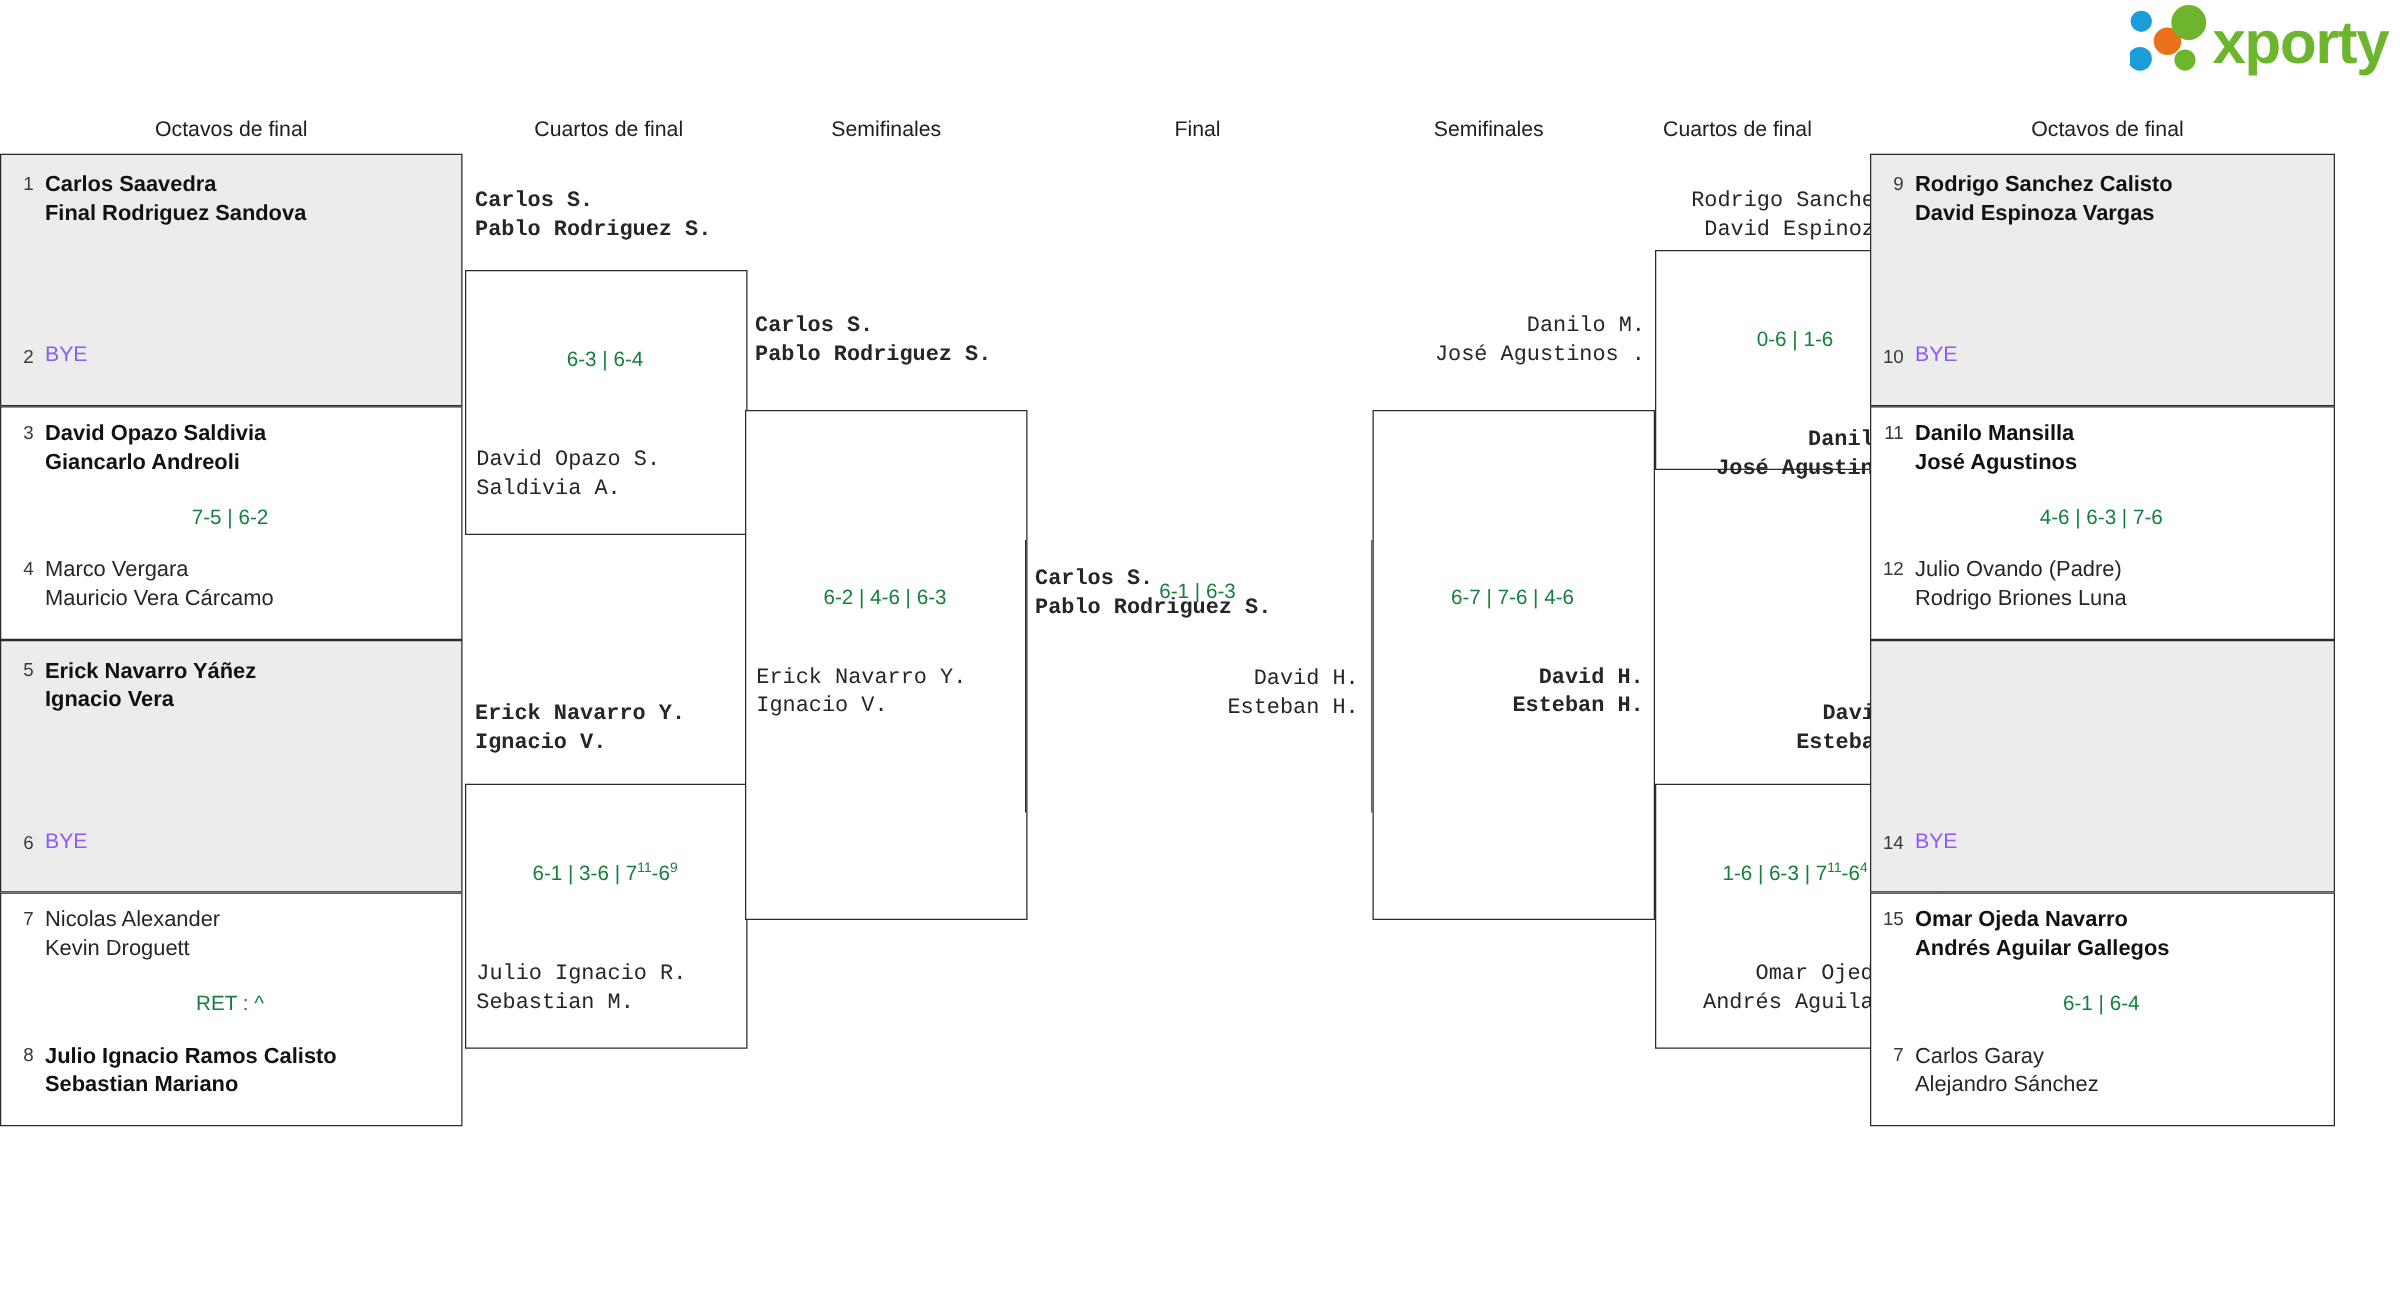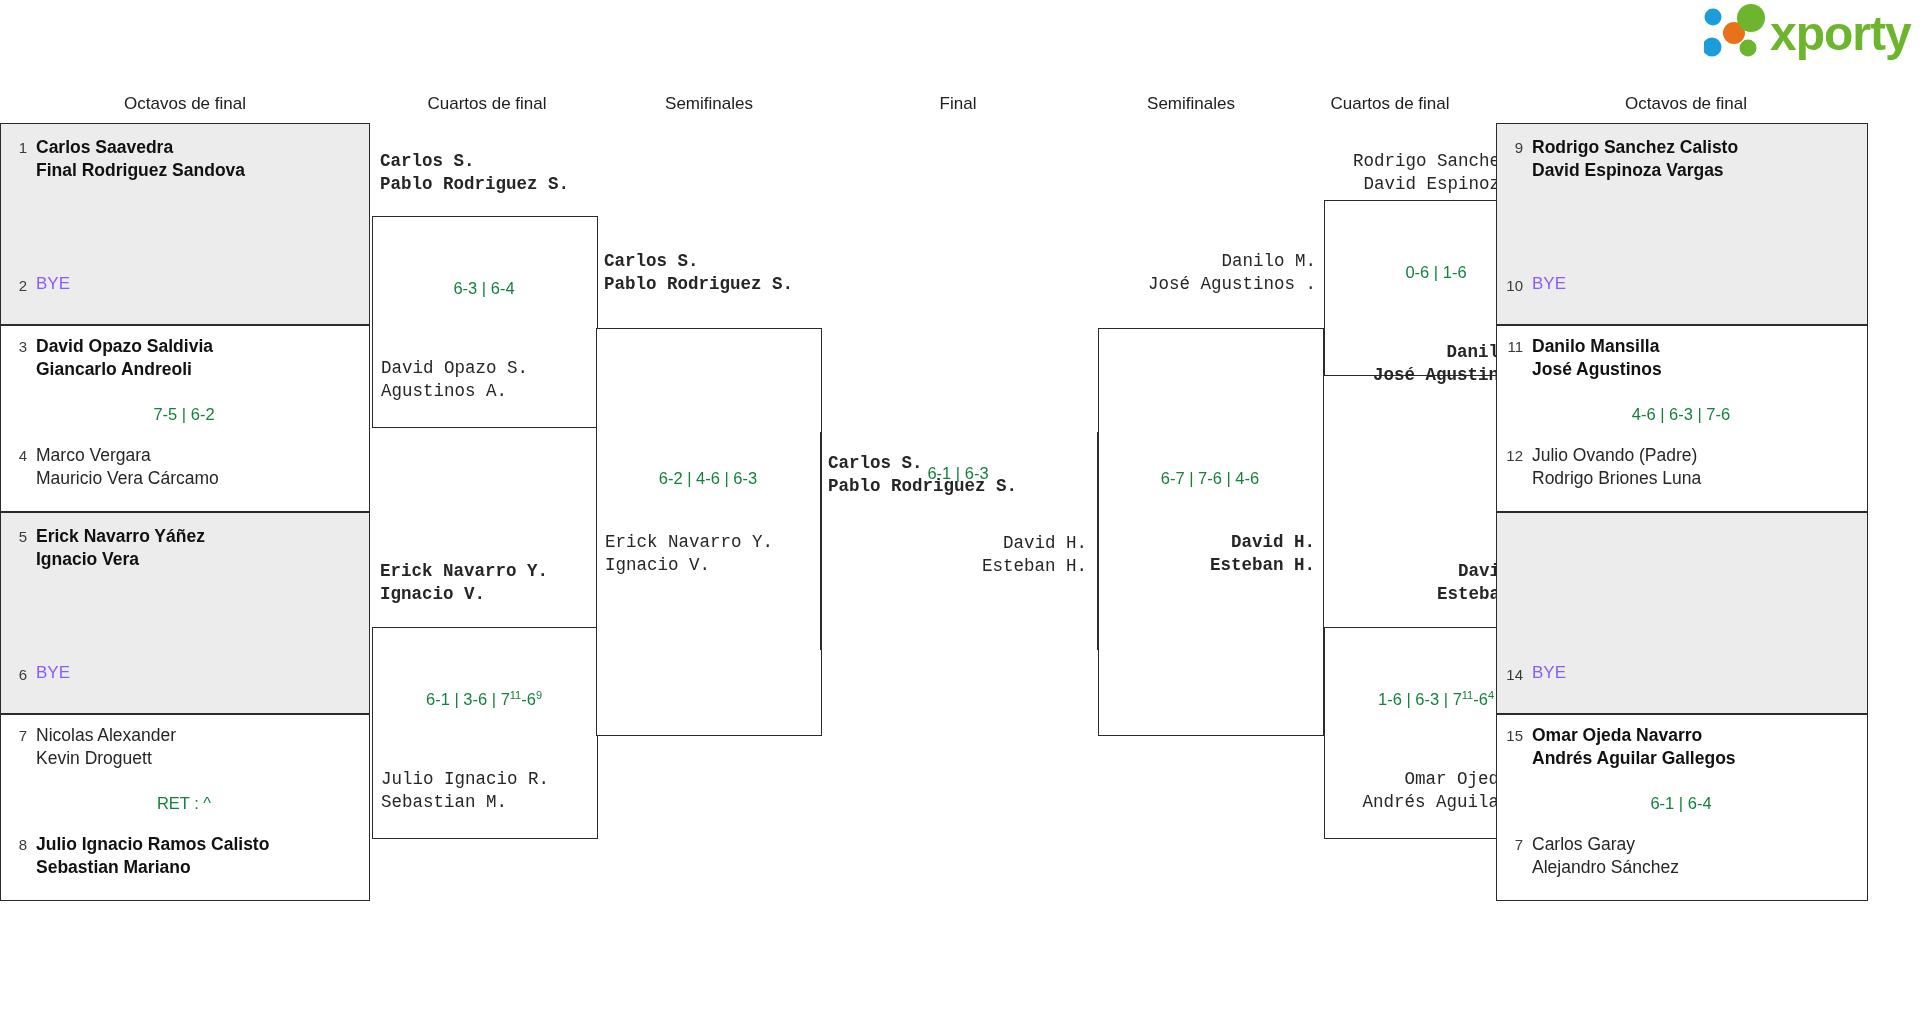--- a/index.html
+++ b/index.html
@@ -145,21 +145,21 @@
 
 <div class="lbl" style="left:380px;top:150px;">
   <div class="nm" style="font-weight:700;">Carlos S.</div>
   <div class="nm" style="font-weight:700;">Pablo Rodriguez S.</div>
 </div>
 
 <div class="box" style="left:372px;top:216px;width:226px;height:212px;">
   <div class="score" style="left:0;top:62px;width:222px;">6-3 | 6-4</div>
   <div class="lbl" style="left:8px;top:140px;">
     <div class="nm">David Opazo S.</div>
-    <div class="nm">Agustinos A.</div>
+    <div class="nm">Saldivia A.</div>
   </div>
 </div>
 
 <div class="lbl" style="left:380px;top:560px;">
   <div class="nm" style="font-weight:700;">Erick Navarro Y.</div>
   <div class="nm" style="font-weight:700;">Ignacio V.</div>
 </div>
 
 <div class="box" style="left:372px;top:627px;width:226px;height:212px;">
   <div class="score" style="left:0;top:62px;width:222px;">

